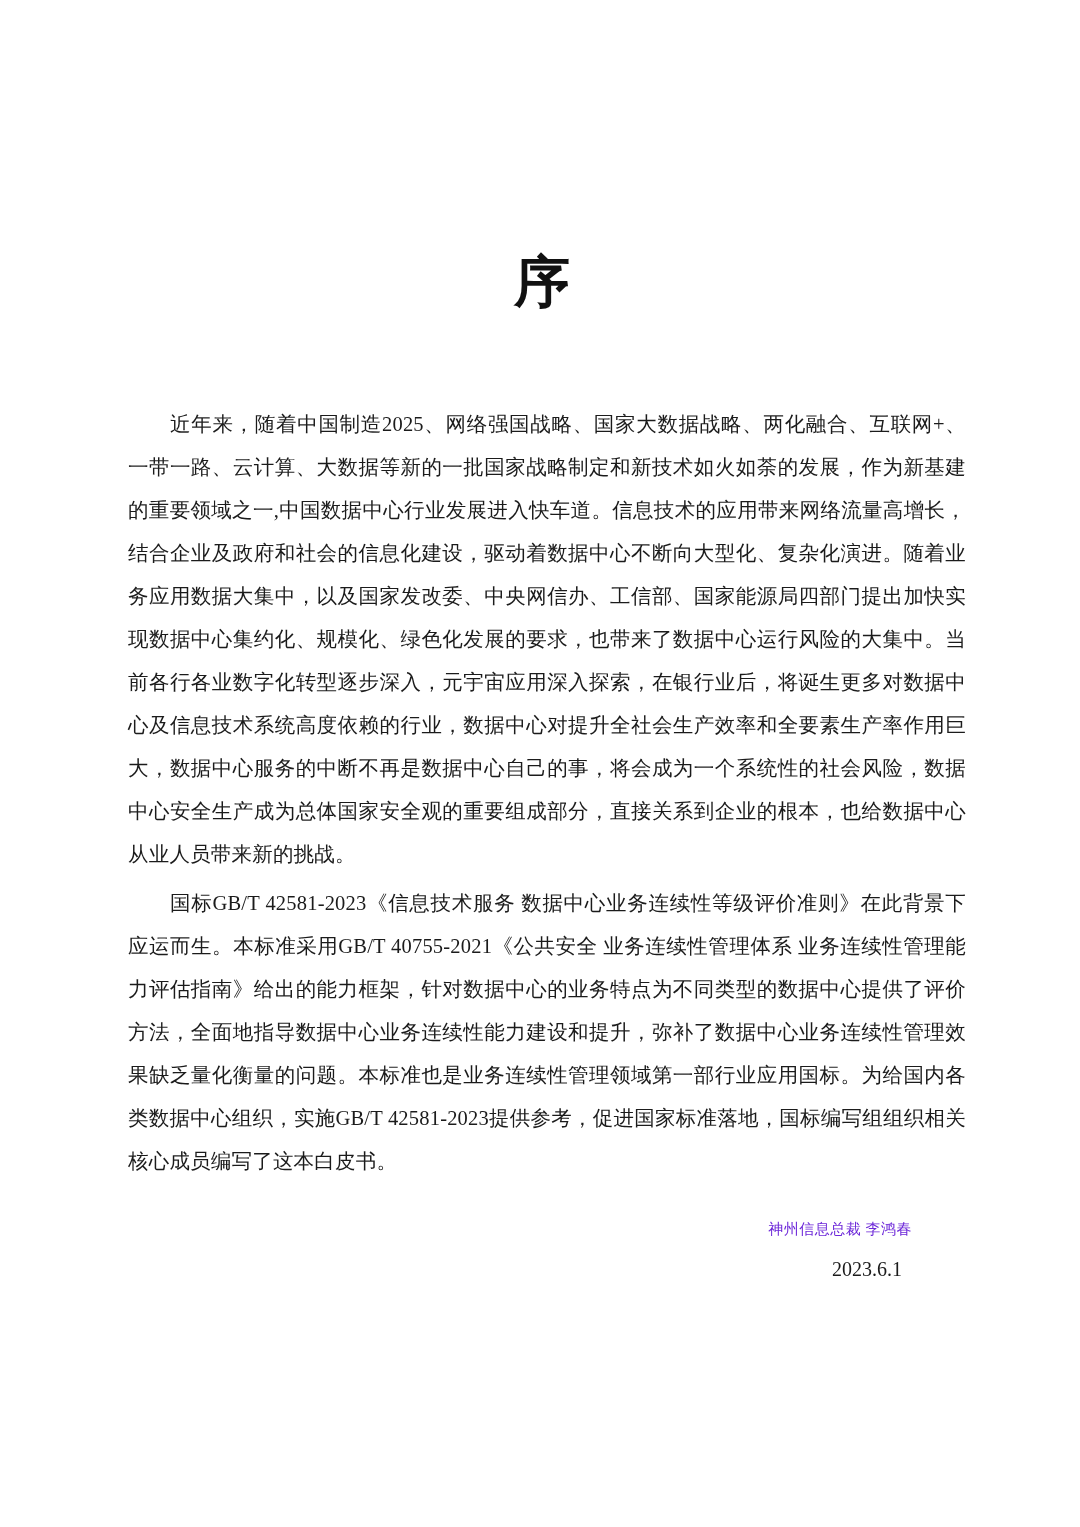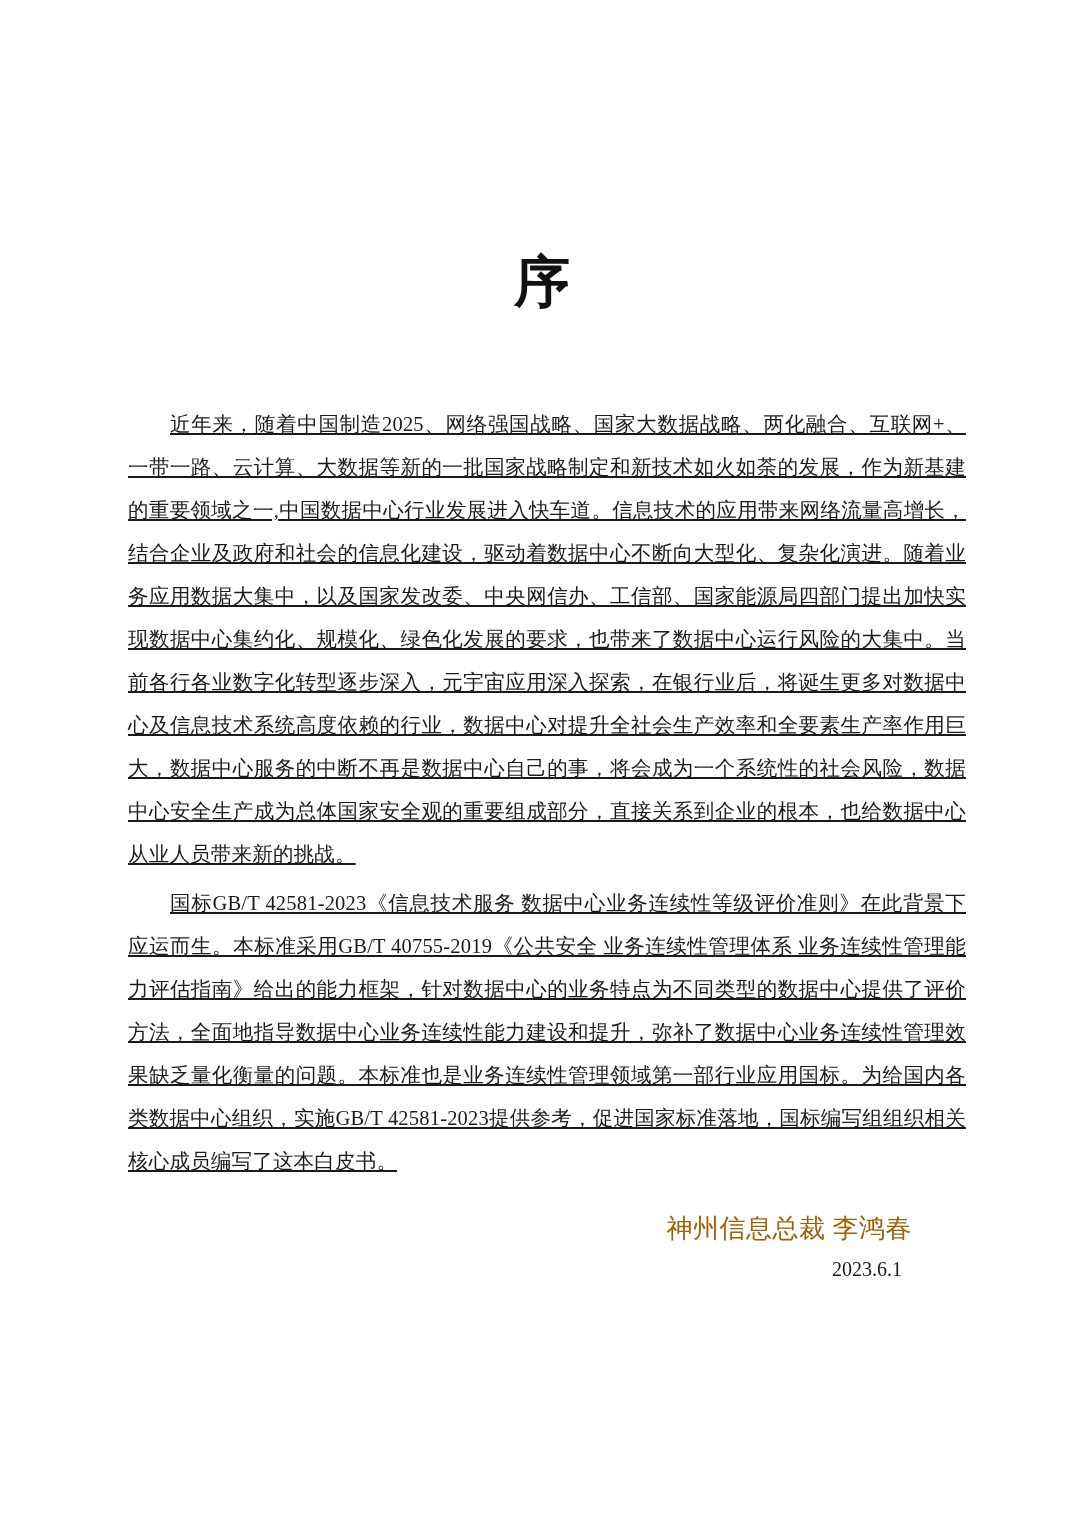--- a/index.html
+++ b/index.html
@@ -34,21 +34,20 @@
     font-weight: bold;
     letter-spacing: 4px;
     margin: 0;
     padding-top: 245px;
     padding-bottom: 0;
     color: #111111;
     font-family: "Liberation Serif", "DejaVu Serif", serif;
   }
   .body-block {
     margin-top: 82px;
-    text-decoration: underline;
   }
   p.para {
     margin: 0 0 6px 0;
     font-size: 20.5px;
     line-height: 43px;
     text-align: justify;
     text-justify: inter-ideograph;
     text-indent: 2.05em;
     color: #1b1b1b;
     letter-spacing: 0.2px;
@@ -57,43 +56,43 @@
   }
   p.para.tight {
     margin-bottom: 2px;
   }
   .signature {
     margin-top: 26px;
     text-align: right;
     padding-right: 58px;
   }
   .signature .sig-name {
-    font-size: 26px;
+    font-size: 15px;
     line-height: 40px;
     letter-spacing: 0.5px;
-    color: #a16207;
+    color: #6d28d9;
   }
   .signature .sig-date {
     font-size: 20px;
     line-height: 40px;
     color: #1b1b1b;
     padding-right: 10px;
   }
 </style>
 </head>
 <body>
 
 <div class="page">
   <div class="content">
 
     <h1 class="doc-title">序</h1>
 
     <div class="body-block">
       <p class="para">近年来，随着中国制造2025、网络强国战略、国家大数据战略、两化融合、互联网+、一带一路、云计算、大数据等新的一批国家战略制定和新技术如火如荼的发展，作为新基建的重要领域之一,中国数据中心行业发展进入快车道。信息技术的应用带来网络流量高增长，结合企业及政府和社会的信息化建设，驱动着数据中心不断向大型化、复杂化演进。随着业务应用数据大集中，以及国家发改委、中央网信办、工信部、国家能源局四部门提出加快实现数据中心集约化、规模化、绿色化发展的要求，也带来了数据中心运行风险的大集中。当前各行各业数字化转型逐步深入，元宇宙应用深入探索，在银行业后，将诞生更多对数据中心及信息技术系统高度依赖的行业，数据中心对提升全社会生产效率和全要素生产率作用巨大，数据中心服务的中断不再是数据中心自己的事，将会成为一个系统性的社会风险，数据中心安全生产成为总体国家安全观的重要组成部分，直接关系到企业的根本，也给数据中心从业人员带来新的挑战。</p>
-      <p class="para">国标GB/T 42581-2023《信息技术服务 数据中心业务连续性等级评价准则》在此背景下应运而生。本标准采用GB/T 40755-2019《公共安全 业务连续性管理体系 业务连续性管理能力评估指南》给出的能力框架，针对数据中心的业务特点为不同类型的数据中心提供了评价方法，全面地指导数据中心业务连续性能力建设和提升，弥补了数据中心业务连续性管理效果缺乏量化衡量的问题。本标准也是业务连续性管理领域第一部行业应用国标。为给国内各类数据中心组织，实施GB/T 42581-2023提供参考，促进国家标准落地，国标编写组组织相关核心成员编写了这本白皮书。</p>
+      <p class="para">国标GB/T 42581-2023《信息技术服务 数据中心业务连续性等级评价准则》在此背景下应运而生。本标准采用GB/T 40755-2021《公共安全 业务连续性管理体系 业务连续性管理能力评估指南》给出的能力框架，针对数据中心的业务特点为不同类型的数据中心提供了评价方法，全面地指导数据中心业务连续性能力建设和提升，弥补了数据中心业务连续性管理效果缺乏量化衡量的问题。本标准也是业务连续性管理领域第一部行业应用国标。为给国内各类数据中心组织，实施GB/T 42581-2023提供参考，促进国家标准落地，国标编写组组织相关核心成员编写了这本白皮书。</p>
     </div>
 
     <div class="signature">
       <div class="sig-name">神州信息总裁 李鸿春</div>
       <div class="sig-date">2023.6.1</div>
     </div>
 
   </div>
 </div>
 

